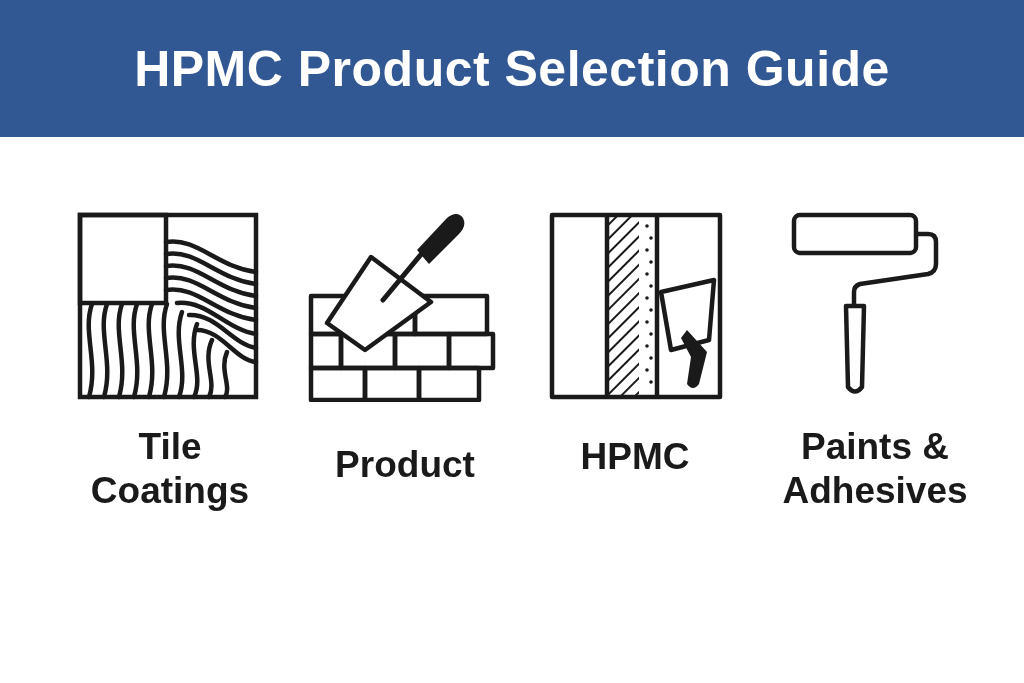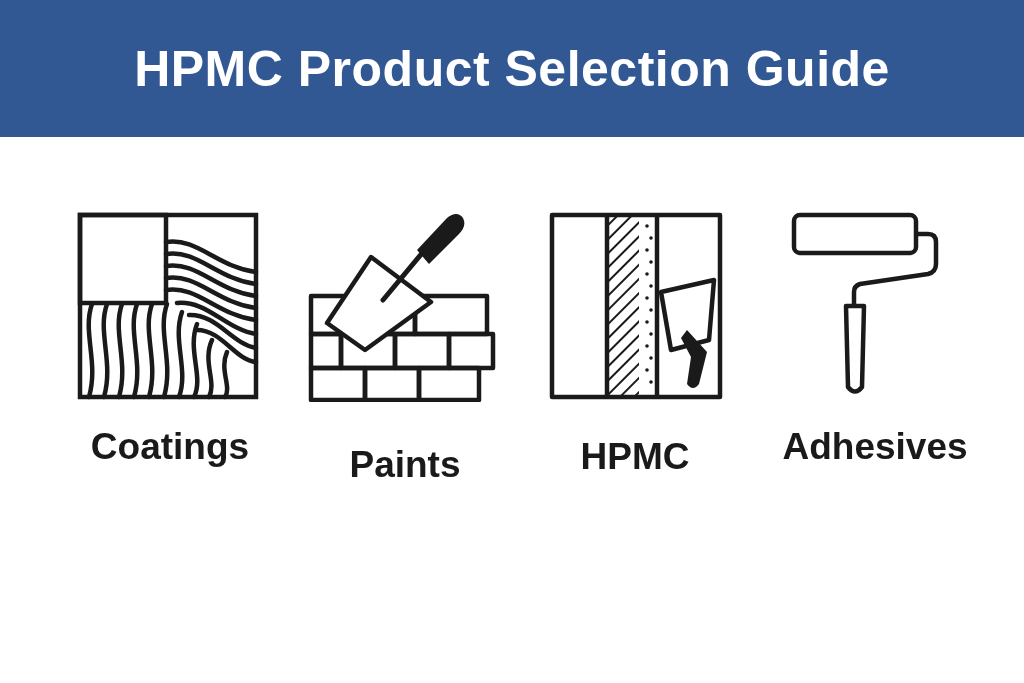--- a/index.html
+++ b/index.html
@@ -36,41 +36,42 @@
     <path d="M60 92 C50 120 67 150 57 185"></path>
     <path d="M75 92 C65 120 82 150 72 185"></path>
     <path d="M90 92 C80 120 97 150 87 185"></path>
     <path d="M105 100 C95 128 112 158 102 185"></path>
     <path d="M120 112 C110 138 127 165 117 185"></path>
     <path d="M135 128 C125 150 140 170 132 185"></path>
     <path d="M150 140 C142 158 155 175 148 185"></path>
   </g>
 </svg>
 <div class="label" style="left:50px;top:425px;width:240px">
+  <div>Tile</div>
   <div>Coatings</div>
 </div>
 
 <svg class="icon" style="left:305px;top:210px" width="195" height="192" viewBox="0 0 195 192">
   <g fill="none" stroke="#1a1a1a" stroke-width="4.5" stroke-linejoin="round">
     <rect x="6" y="86" width="104" height="38"></rect>
     <rect x="110" y="86" width="72" height="38"></rect>
     <rect x="6" y="124" width="30" height="34"></rect>
     <rect x="36" y="124" width="54" height="34"></rect>
     <rect x="90" y="124" width="54" height="34"></rect>
     <rect x="144" y="124" width="44" height="34"></rect>
     <rect x="6" y="158" width="54" height="32"></rect>
     <rect x="60" y="158" width="54" height="32"></rect>
     <rect x="114" y="158" width="60" height="32"></rect>
     <polygon points="22,113 66,47 126,92 60,140" fill="#ffffff"></polygon>
   </g>
   <line x1="78" y1="90" x2="118" y2="42" stroke="#1a1a1a" stroke-width="5" stroke-linecap="round"></line>
   <path d="M112 40 L142 8 Q152 0 158 8 Q162 16 154 24 L124 54 Z" fill="#1a1a1a"></path>
 </svg>
 <div class="label" style="left:300px;top:443px;width:210px">
-  <div>Paints</div>
+  <div>Product</div>
 </div>
 
 <svg class="icon" style="left:549px;top:212px" width="175" height="188" viewBox="0 0 175 188">
   <defs>
     <pattern id="hatch" width="10" height="10" patternUnits="userSpaceOnUse" patternTransform="rotate(45)">
       <line x1="0" y1="0" x2="0" y2="10" stroke="#1a1a1a" stroke-width="4"></line>
     </pattern>
   </defs>
   <rect x="60" y="3" width="30" height="182" fill="url(#hatch)"></rect>
   <g fill="#1a1a1a">
@@ -102,14 +103,15 @@
 </div>
 
 <svg class="icon" style="left:790px;top:212px" width="150" height="185" viewBox="0 0 150 185">
   <g fill="none" stroke="#1a1a1a" stroke-width="4.5" stroke-linejoin="round">
     <rect x="4" y="3" width="122" height="38" rx="6"></rect>
     <path d="M126 22 L138 22 Q146 22 146 30 L146 52 Q146 60 138 62 L70 72 Q64 74 64 80 L64 94"></path>
     <path d="M56 94 L74 94 L72 175 Q65 184 58 175 Z"></path>
   </g>
 </svg>
 <div class="label" style="left:760px;top:425px;width:230px">
+  <div>Paints &amp;</div>
   <div>Adhesives</div>
 </div>
 
 </body></html>

